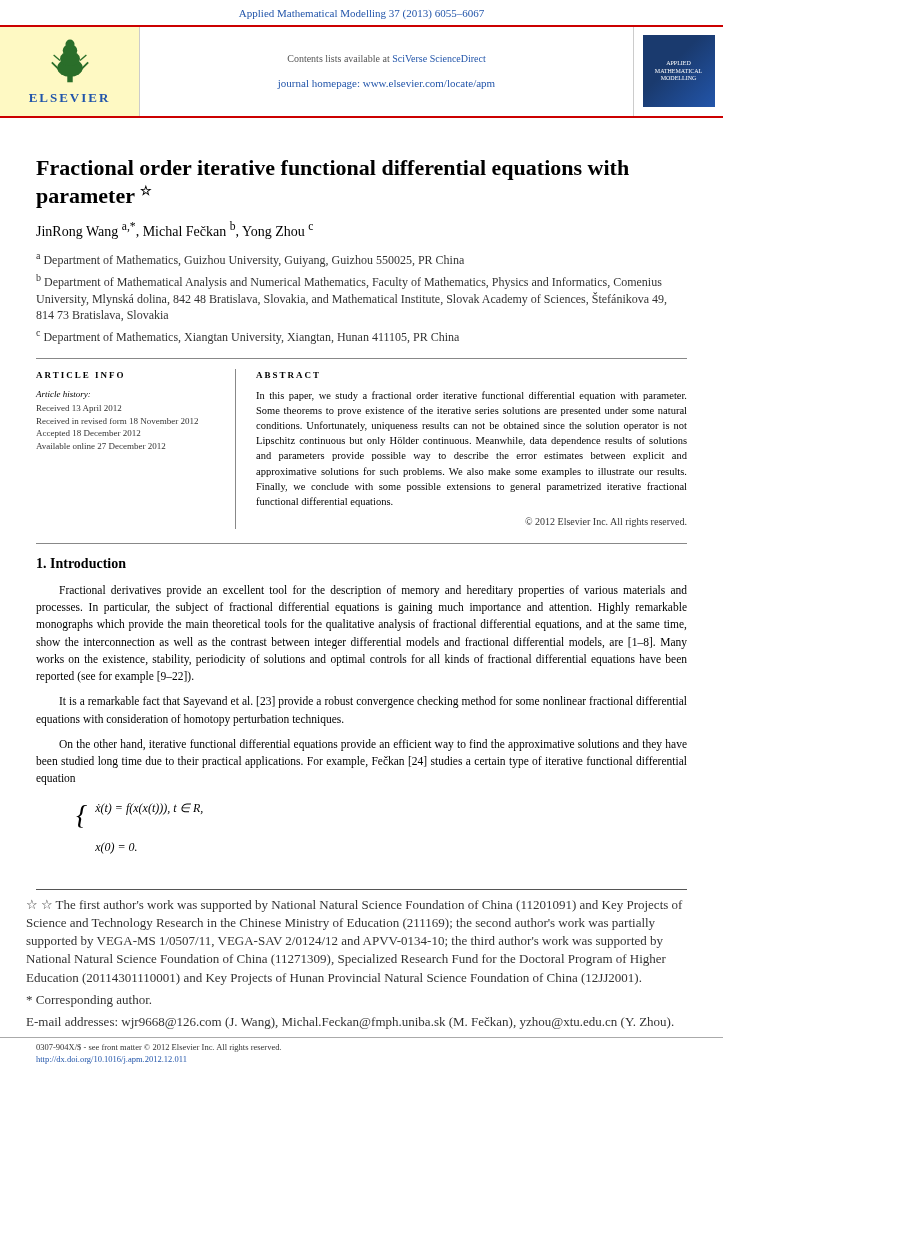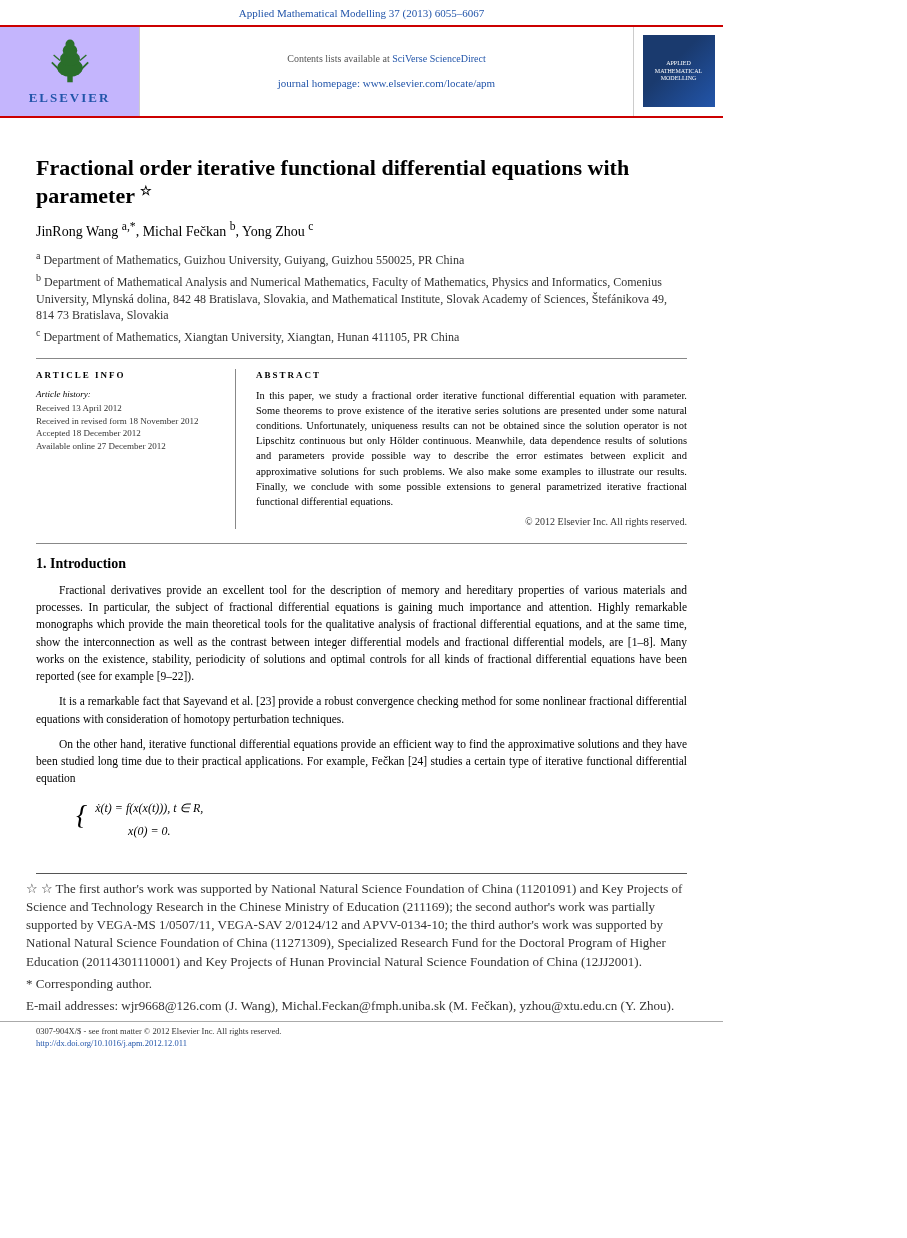--- a/index.html
+++ b/index.html
@@ -31,21 +31,21 @@
       display: flex;
       align-items: stretch;
       border-top: 2px solid #c00;
       border-bottom: 2px solid #c00;
       margin: 0 0 0 0;
       padding: 0;
     }
     .journal-header-left {
       width: 140px;
       min-width: 140px;
-      background: #c4b5fd;
+      background: #fef9c3;
       display: flex;
       flex-direction: column;
       align-items: center;
       justify-content: center;
       padding: 8px;
       border-right: 1px solid #ccc;
     }
     .elsevier-logo {
       display: flex;
       flex-direction: column;
@@ -248,22 +248,21 @@
     }
     .eq-brace {
       font-size: 28px;
       line-height: 1.2;
       color: #000;
       font-weight: 300;
     }
     .eq-lines {
       display: flex;
       flex-direction: column;
-      gap: 2px;
-      text-align: center;
+      gap: 18px;
     }
 
     
     .footer-divider {
       border-top: 1px solid #555;
       margin: 10px 36px 6px 36px;
     }
     .footnote-text {
       font-size: 13px;
       color: #333;

